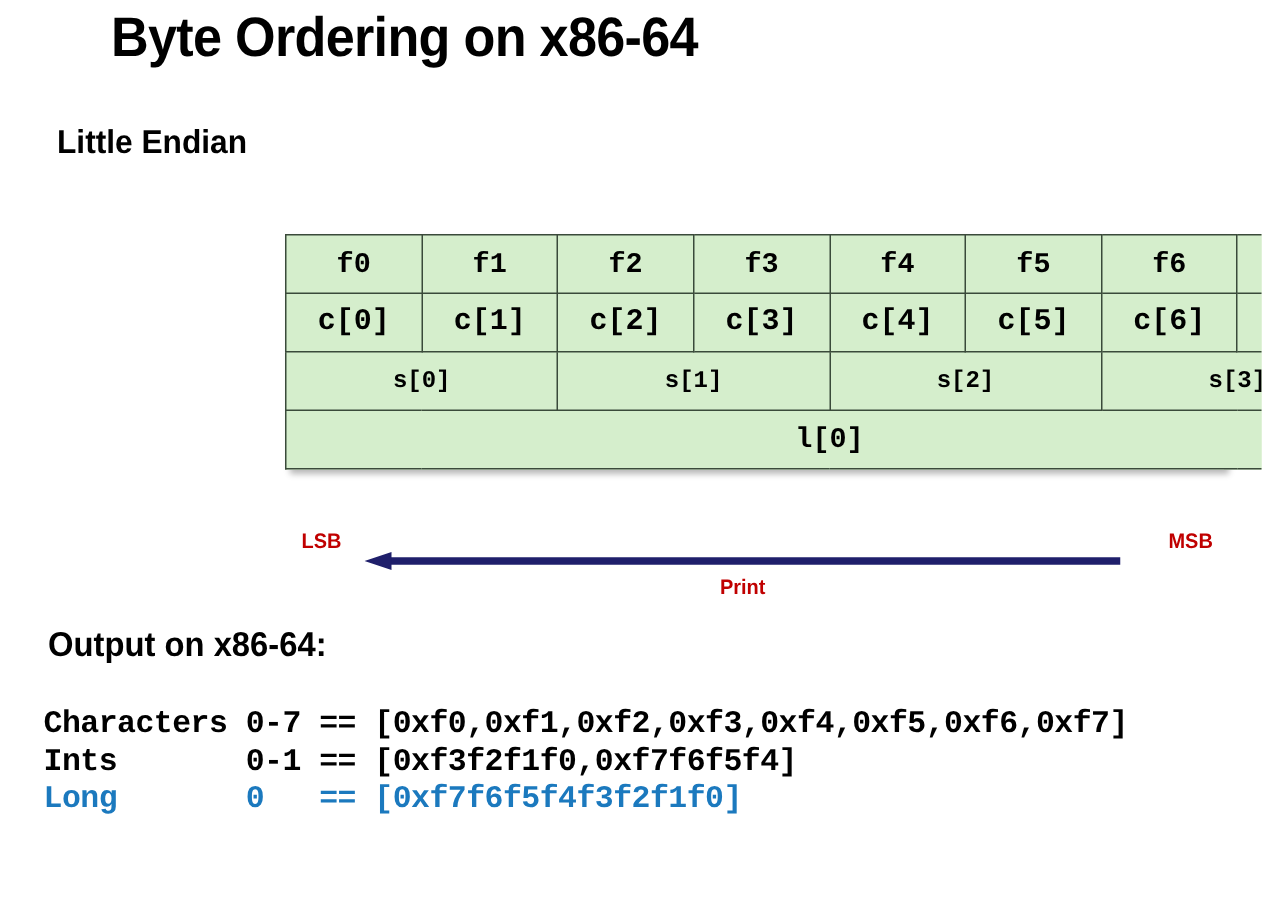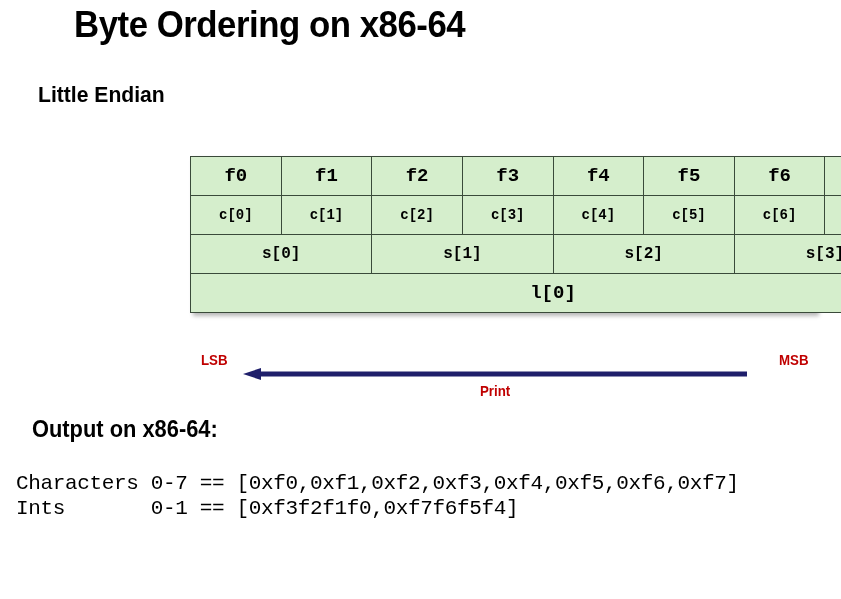--- a/index.html
+++ b/index.html
@@ -66,21 +66,21 @@
     padding: 0;
     text-align: center;
     vertical-align: middle;
     font-family: "Liberation Mono", "DejaVu Sans Mono", monospace;
     font-weight: bold;
     font-size: 19px;
     color: #000000;
     line-height: 1;
   }
   table.byte-table tr.row-bytes td { font-size: 19px; }
-  table.byte-table tr.row-chars td { font-size: 14px; }
+  table.byte-table tr.row-chars td { font-size: 20px; }
   table.byte-table tr.row-shorts td { font-size: 16px; }
   table.byte-table tr.row-ints td { font-size: 19px; }
   table.byte-table tr.row-long td { font-size: 19px; }
 
   
   .endlabel {
     position: absolute;
     font-family: "Liberation Sans", sans-serif;
     font-weight: bold;
     font-size: 14px;
@@ -115,24 +115,24 @@
     font-size: 23px;
     color: #000000;
     white-space: nowrap;
     transform: scaleX(0.95);
     transform-origin: left top;
   }
 
   
   #output-block {
     position: absolute;
-    left: 16px;
+    left: 29px;
     top: 471px;
     font-family: "Liberation Mono", "DejaVu Sans Mono", monospace;
-    font-weight: normal;
+    font-weight: bold;
     font-size: 21px;
     line-height: 25px;
     color: #000000;
     white-space: pre;
     letter-spacing: -0.35px;
   }
   #output-block .outline { display: block; white-space: pre; }
   #output-block .outline.blue { color: #1b79be; }
 </style>
 </head>
@@ -184,13 +184,13 @@
 
 <div class="endlabel" id="print-label">Print</div>
 
 <svg id="print-arrow" viewBox="0 0 504 16">
   <line x1="16" y1="8" x2="504" y2="8" stroke="#1f1f6b" stroke-width="5"></line>
   <polygon points="0,8 18,2 18,14" fill="#1f1f6b"></polygon>
 </svg>
 
 <div id="output-heading">Output on x86-64:</div>
 
-<div id="output-block"><span class="outline">Characters 0-7 == [0xf0,0xf1,0xf2,0xf3,0xf4,0xf5,0xf6,0xf7]</span><span class="outline">Ints       0-1 == [0xf3f2f1f0,0xf7f6f5f4]</span></div>
+<div id="output-block"><span class="outline">Characters 0-7 == [0xf0,0xf1,0xf2,0xf3,0xf4,0xf5,0xf6,0xf7]</span><span class="outline">Ints       0-1 == [0xf3f2f1f0,0xf7f6f5f4]</span><span class="outline blue">Long       0   == [0xf7f6f5f4f3f2f1f0]</span></div>
 
 </body></html>

